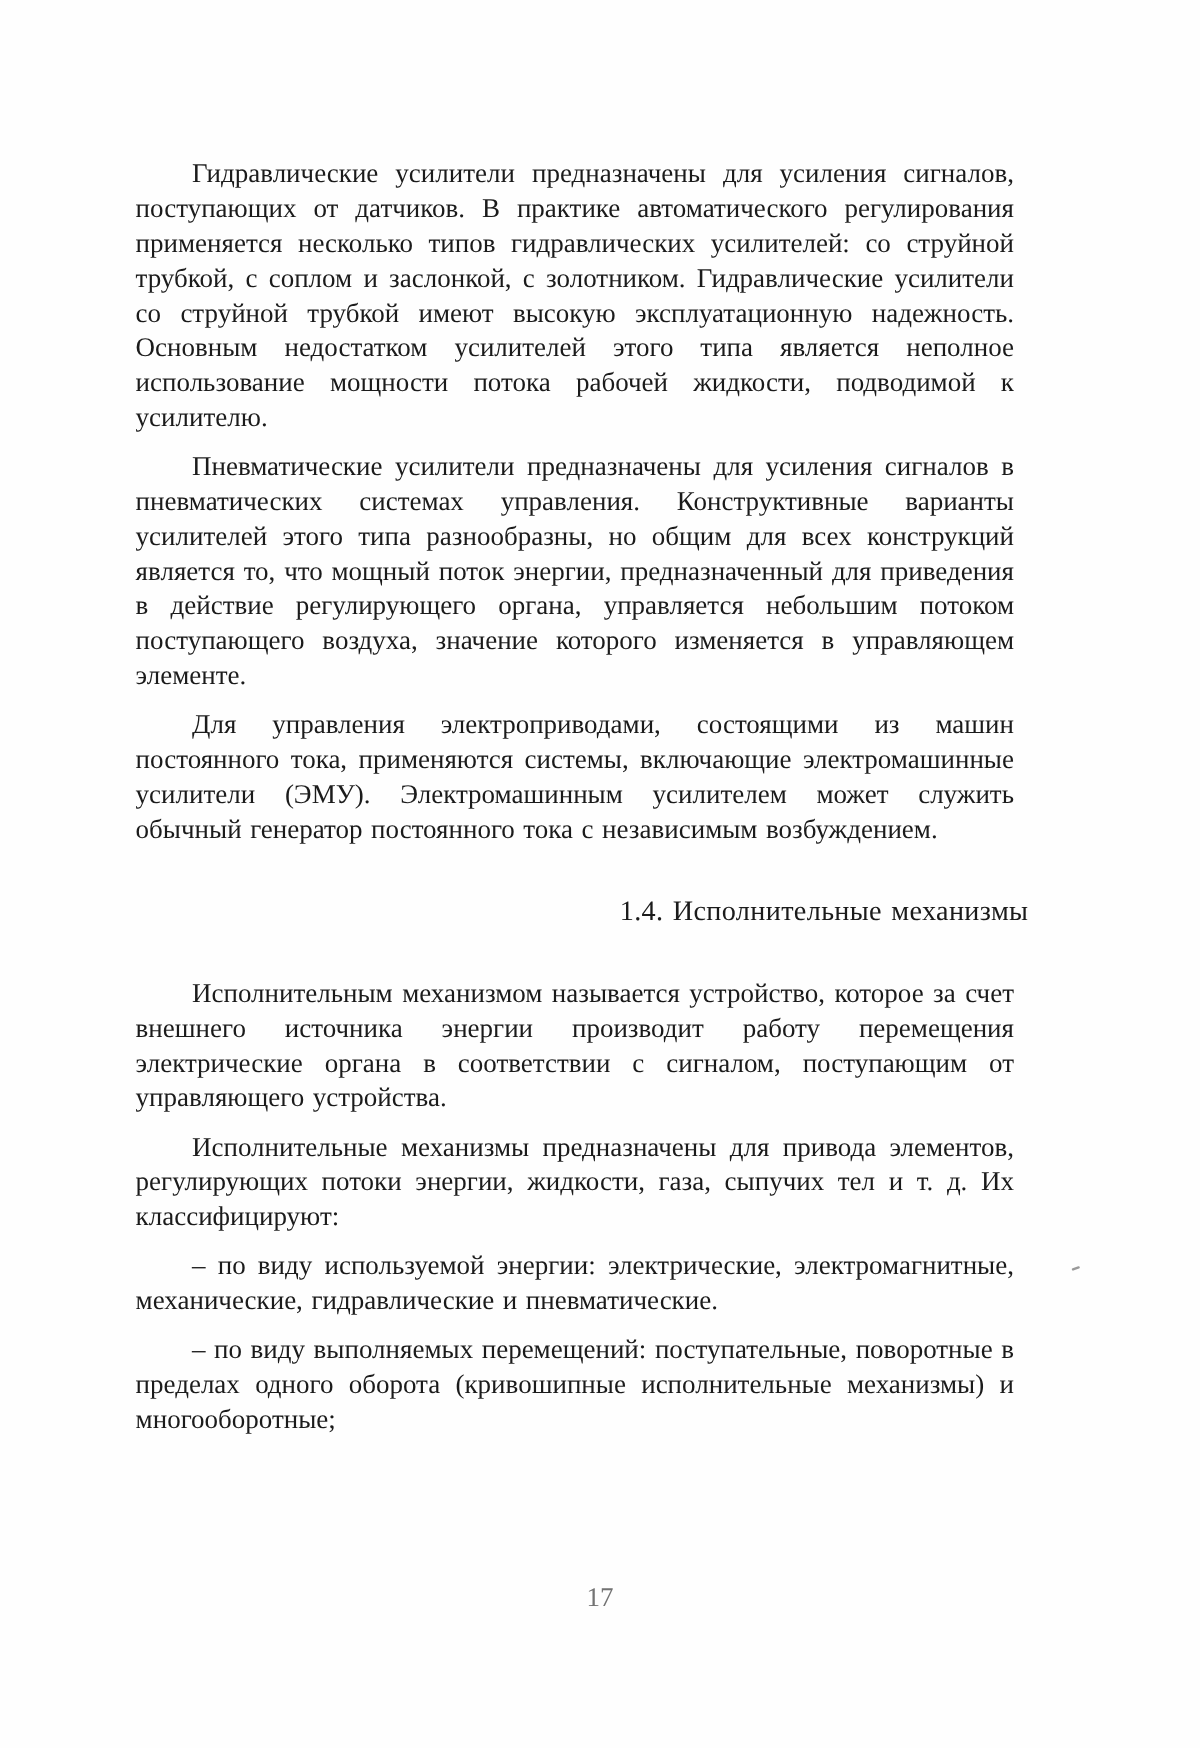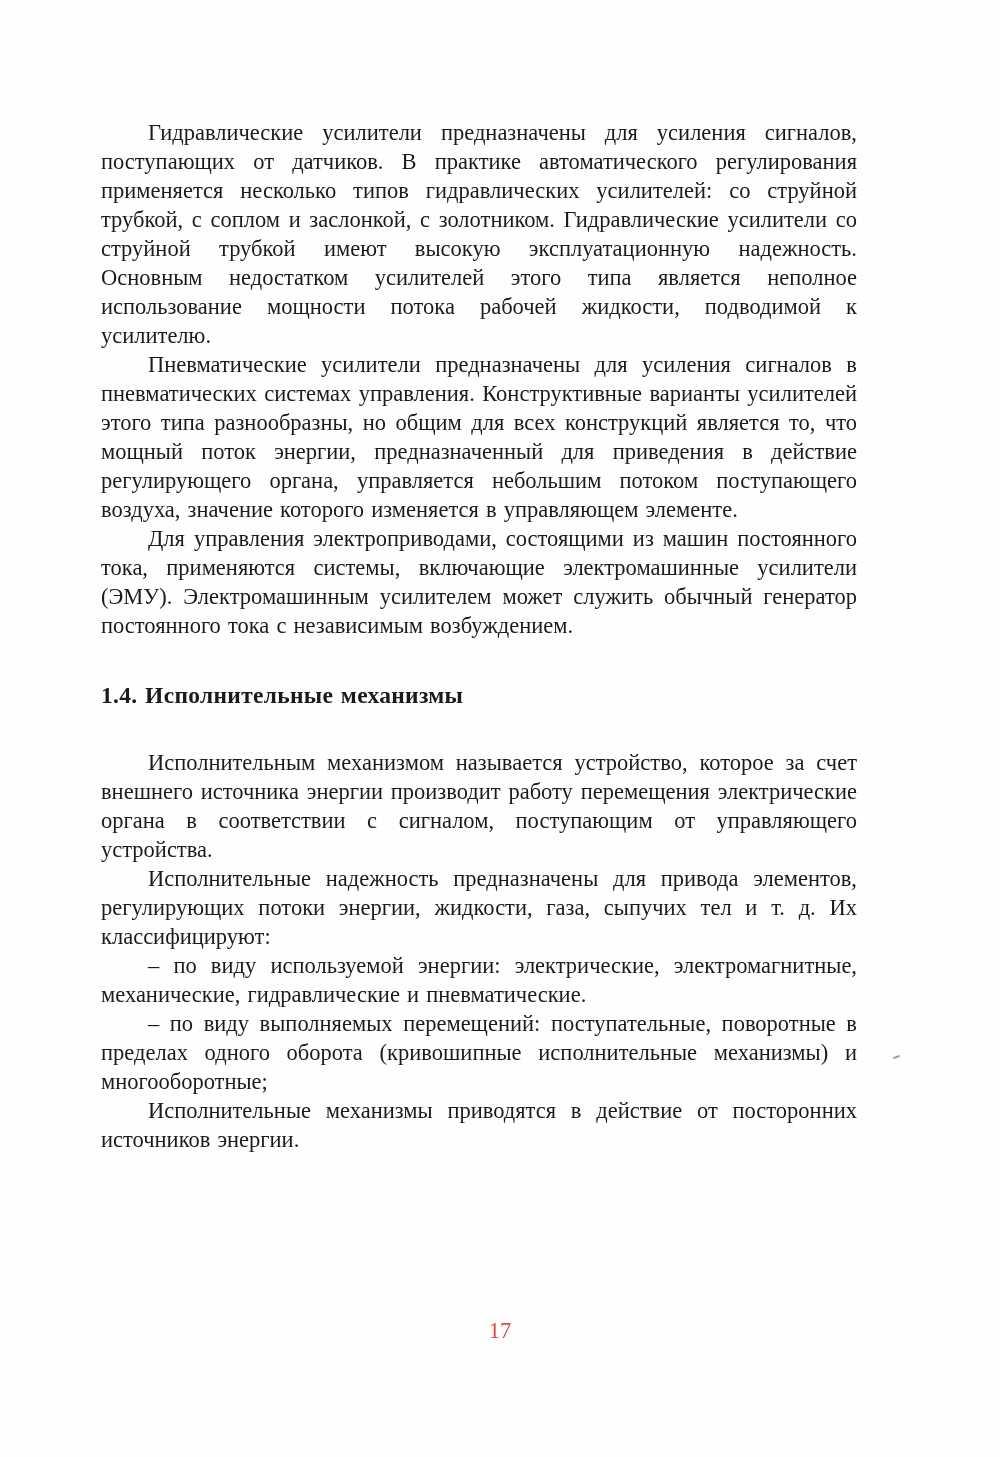--- a/index.html
+++ b/index.html
@@ -20,41 +20,41 @@
       position: absolute;
       left: 101px;
       top: 118px;
       width: 756px;
       font-size: 22.5px;
       line-height: 29px;
       text-align: justify;
       word-spacing: 1.5px;
     }
     .text-block p {
-      margin: 0;
+      margin: 12px;
       padding: 0;
       text-indent: 47px;
     }
     .section-heading {
       margin: 41px 0 38px 0;
-      text-align: left;
-      font-weight: bold;
+      text-align: right;
+      font-weight: normal;
       font-size: 23.5px;
       line-height: 29px;
       text-indent: 0;
       letter-spacing: 0.3px;
     }
     .page-number {
       position: absolute;
       top: 1318px;
       left: 0;
       width: 100%;
       text-align: center;
       font-size: 22.5px;
-      color: #ef4444;
+      color: #737373;
     }
     .scan-artifact {
       position: absolute;
       top: 1056px;
       left: 893px;
       width: 7px;
       height: 2px;
       background: #9a9a9a;
       transform: rotate(-20deg);
       border-radius: 1px;
@@ -70,27 +70,26 @@
     <p>Гидравлические усилители предназначены для усиления сигналов, поступающих от датчиков. В практике автоматического регулирования применяется несколько типов гидравлических усилителей: со струйной трубкой, с соплом и заслонкой, с золотником. Гидравлические усилители со струйной трубкой имеют высокую эксплуатационную надежность. Основным недостатком усилителей этого типа является неполное использование мощности потока рабочей жидкости, подводимой к усилителю.</p>
 
     <p>Пневматические усилители предназначены для усиления сигналов в пневматических системах управления. Конструктивные варианты усилителей этого типа разнообразны, но общим для всех конструкций является то, что мощный поток энергии, предназначенный для приведения в действие регулирующего органа, управляется небольшим потоком поступающего воздуха, значение которого изменяется в управляющем элементе.</p>
 
     <p>Для управления электроприводами, состоящими из машин постоянного тока, применяются системы, включающие электромашинные усилители (ЭМУ). Электромашинным усилителем может служить обычный генератор постоянного тока с независимым возбуждением.</p>
 
     <h2 class="section-heading">1.4. Исполнительные механизмы</h2>
 
     <p>Исполнительным механизмом называется устройство, которое за счет внешнего источника энергии производит работу перемещения электрические органа в соответствии с сигналом, поступающим от управляющего устройства.</p>
 
-    <p>Исполнительные надежность предназначены для привода элементов, регулирующих потоки энергии, жидкости, газа, сыпучих тел и т. д. Их классифицируют:</p>
+    <p>Исполнительные механизмы предназначены для привода элементов, регулирующих потоки энергии, жидкости, газа, сыпучих тел и т. д. Их классифицируют:</p>
 
     <p class="list-item">– по виду используемой энергии: электрические, электромагнитные, механические, гидравлические и пневматические.</p>
 
     <p class="list-item">– по виду выполняемых перемещений: поступательные, поворотные в пределах одного оборота (кривошипные исполнительные механизмы) и многооборотные;</p>
 
-    <p>Исполнительные механизмы приводятся в действие от посторонних источников энергии.</p>
 
   </div>
 
   <div class="scan-artifact"></div>
 
   <div class="page-number">17</div>
 
 </div>
 
 </body></html>

